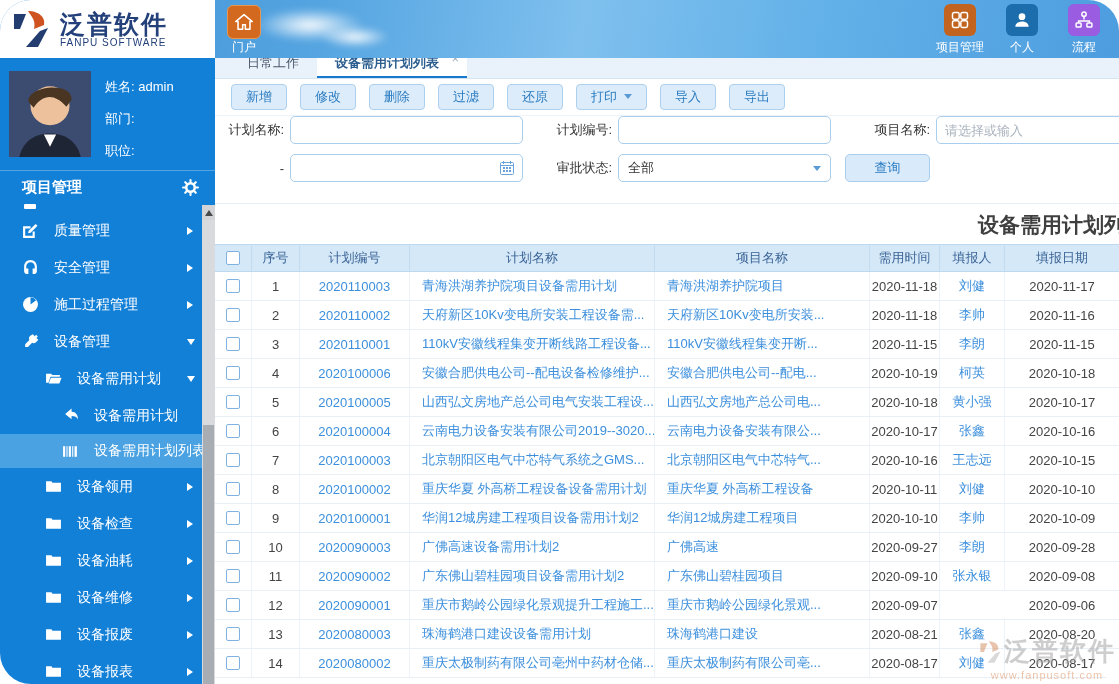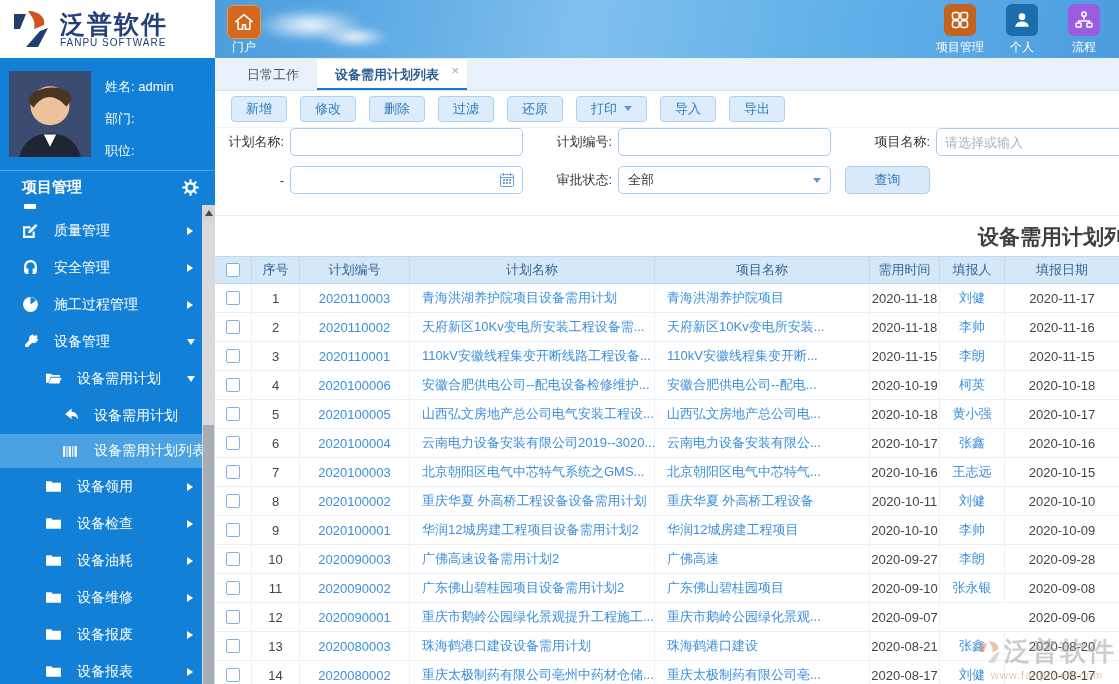--- a/index.html
+++ b/index.html
@@ -1,18 +1,18 @@
 <!DOCTYPE html>
 <html><head>
 <meta charset="utf-8">
 <style>
   * { margin:0; padding:0; box-sizing:border-box; }
   html,body { width:1119px; height:684px; overflow:hidden;
     font-family:"Liberation Sans","DejaVu Sans",sans-serif; background:#fff; }
-  .stage { position:relative; width:1119px; height:684px; overflow:hidden; }
+  .stage { position:relative; width:1119px; height:684px; overflow:hidden;border-radius:31px; }
 
   
   .header { position:absolute; left:0; top:0; width:1119px; height:58px;
     background:linear-gradient(100deg,#3f90d4 0%,#54a4e1 28%,#7fc0ee 52%,#64b2e9 72%,#4d9ddf 100%); }
   .cloud { position:absolute; border-radius:50%; filter:blur(3px);
     background:radial-gradient(ellipse at center, rgba(255,255,255,.95) 0%, rgba(255,255,255,0) 70%); }
   .logo-panel { position:absolute; left:0; top:0; width:215px; height:58px; background:#fff;
     display:flex; align-items:center; padding-left:10px; }
   .logo-mark { width:44px; height:44px; flex:none; }
   .logo-txt { margin-left:6px; }
@@ -46,21 +46,21 @@
   .mi.selected { background:#4aa2e2; height:34px; }
   .mi-partial { height:8px; position:relative; }
   .mi-partial span { position:absolute; left:24px; top:0; width:12px; height:5px; background:#fff; border-radius:1px; }
   .sb { position:absolute; right:0; top:147px; width:13px; bottom:0; background:#d8dadd; }
   .sb-up { height:15px; background:#d2d4d8; display:flex; align-items:center; justify-content:center; cursor:pointer; }
   .sb-up i { width:0; height:0; border-bottom:6px solid #4a4a4a; border-left:4px solid transparent; border-right:4px solid transparent; }
   .sb-thumb { position:absolute; left:1px; right:1px; top:220px; bottom:0; background:#a8adb3; }
 
   
   .main { position:absolute; left:215px; top:58px; width:904px; height:626px; background:#fff; overflow:hidden; }
-  .tabbar { height:33px; background:#e9f2fa; border-bottom:1px solid #d5e4f1; display:flex; align-items:flex-end; padding-left:14px; }
+  .tabbar { height:21px; background:#e9f2fa; border-bottom:1px solid #d5e4f1; display:flex; align-items:flex-end; padding-left:14px; }
   .tab { height:31px; line-height:31px; padding:0 18px; font-size:13px; color:#49566b; cursor:pointer; white-space:nowrap; }
   .tab.active { background:#fff; color:#2c5e8f; font-weight:bold; border-bottom:2px solid #1779cd; position:relative; padding-right:28px; }
   .tab-close { position:absolute; top:-4px; right:8px; color:#9aa8b8; font-size:13px; font-weight:normal; cursor:pointer; }
   .toolbar { height:36px; display:flex; align-items:center; padding-left:3px; }
   .tb-btn { height:26px; line-height:24px; padding:0 14px; margin-left:13px; background:#ddecfa;
     border:1px solid #acd0ee; border-radius:4px; color:#2b7cc1; font-size:13px; cursor:pointer; white-space:nowrap; }
   .caret { display:inline-block; margin-left:7px; width:0; height:0; vertical-align:2px;
     border-top:5px solid #5b9bd5; border-left:4px solid transparent; border-right:4px solid transparent; }
   .search { height:89px; border-top:1px solid #edf3f9; border-bottom:1px solid #e7eef6; overflow:hidden; }
   .s-row { display:flex; align-items:center; height:28px; margin-bottom:10px; }

